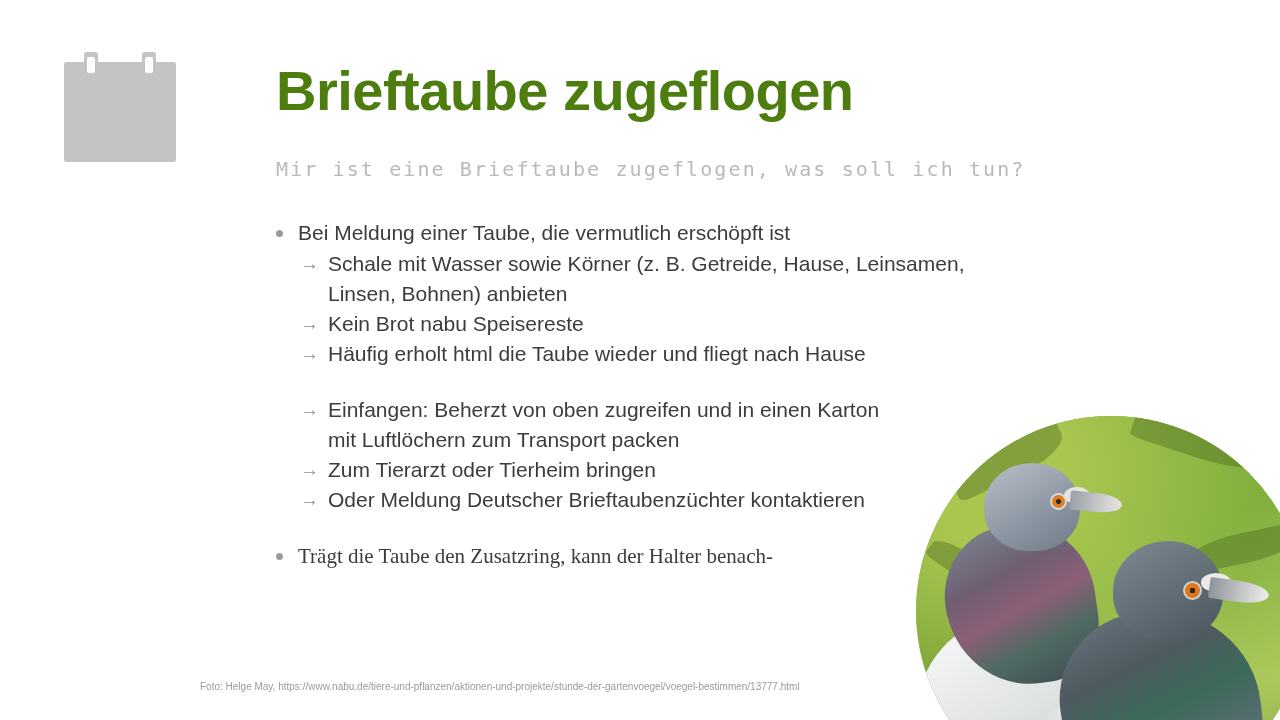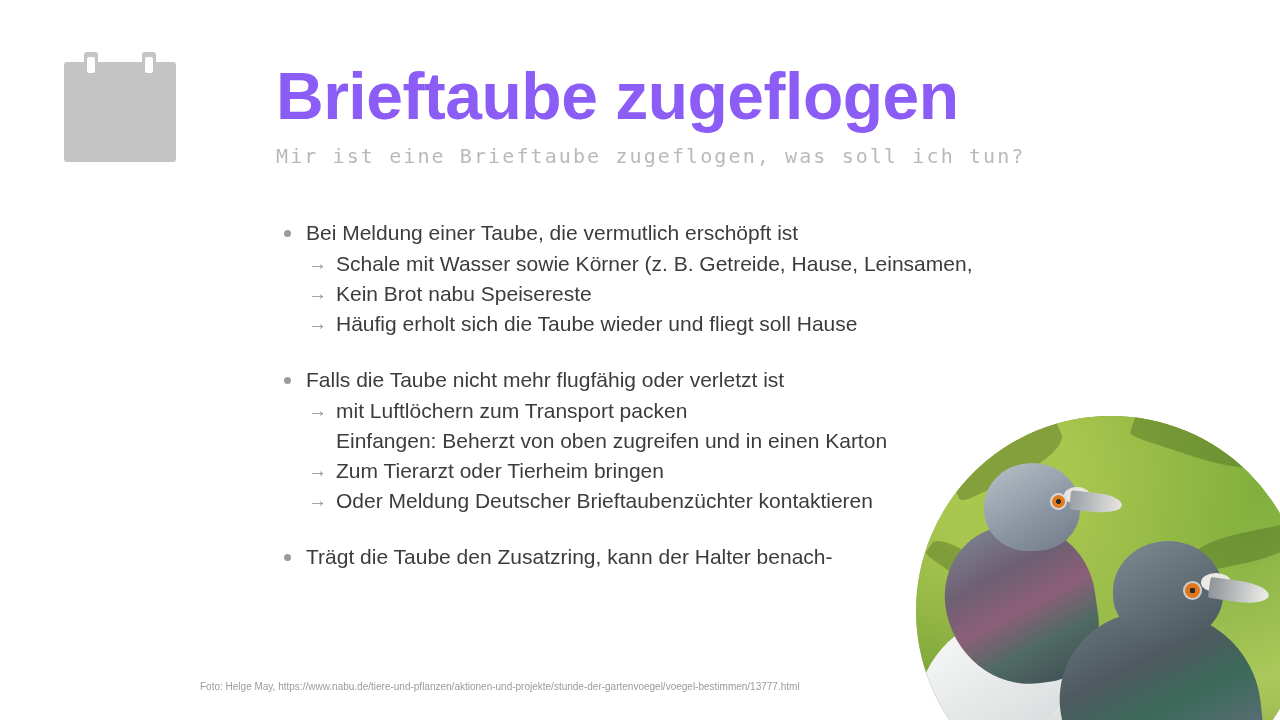--- a/index.html
+++ b/index.html
@@ -58,47 +58,47 @@
     height: 100px;
     background: #c4c4c4;
     border-radius: 3px;
   }
 
   
   .title {
     position: absolute;
     left: 276px;
     top: 62px;
-    font-size: 66px;
+    font-size: 56px;
     font-weight: bold;
-    color: #8b5cf6;
+    color: #4d7c0f;
     letter-spacing: -0.5px;
     line-height: 1.05;
     white-space: nowrap;
   }
   .subtitle {
     position: absolute;
     left: 276px;
-    top: 144px;
+    top: 157px;
     font-size: 20px;
     color: #b9b9b9;
     letter-spacing: 2.1px;
     font-family: "DejaVu Sans Mono", monospace;
     white-space: nowrap;
   }
 
   
   .content {
     position: absolute;
-    left: 280px;
+    left: 272px;
     top: 218px;
     width: 760px;
   }
   .group { margin-bottom: 26px; }
-  .group:last-child { margin-bottom: 0; }
+  .group:last-child { margin-bottom: 0; font-family: Liberation Serif, serif; }
 
   .bullet {
     position: relative;
     padding-left: 26px;
     font-size: 21px;
     line-height: 30px;
     color: #3c3c3c;
     margin-bottom: 1px;
   }
   .bullet::before {
@@ -297,37 +297,37 @@
   <div class="title">Brieftaube zugeflogen</div>
   <div class="subtitle">Mir ist eine Brieftaube zugeflogen, was soll ich tun?</div>
 
   <div class="content">
 
     <div class="group">
       <div class="bullet">Bei Meldung einer Taube, die vermutlich erschöpft ist</div>
       <div class="sub">
         <span class="arrow">→</span>
         <span class="cont">Schale mit Wasser sowie Körner (z. B. Getreide, Hause, Leinsamen,</span>
+        <span class="cont">Linsen, Bohnen) anbieten</span>
       </div>
       <div class="sub">
         <span class="arrow">→</span>
         <span class="cont"> Kein Brot nabu Speisereste</span>
       </div>
       <div class="sub">
         <span class="arrow">→</span>
-        <span class="cont"> Häufig erholt sich die Taube wieder und fliegt soll Hause</span>
+        <span class="cont"> Häufig erholt html die Taube wieder und fliegt nach Hause</span>
       </div>
     </div>
 
     <div class="group">
-      <div class="bullet">Falls die Taube nicht mehr flugfähig oder verletzt ist</div>
-      <div class="sub">
-        <span class="arrow">→</span>
+      <div class="sub">
+        <span class="arrow">→</span>
+        <span class="cont">Einfangen: Beherzt von oben zugreifen und in einen Karton</span>
         <span class="cont">mit Luftlöchern zum Transport packen</span>
-        <span class="cont">Einfangen: Beherzt von oben zugreifen und in einen Karton</span>
       </div>
       <div class="sub">
         <span class="arrow">→</span>
         <span class="cont">Zum Tierarzt oder Tierheim bringen</span>
       </div>
       <div class="sub">
         <span class="arrow">→</span>
         <span class="cont">Oder Meldung Deutscher Brieftaubenzüchter kontaktieren</span>
       </div>
     </div>

